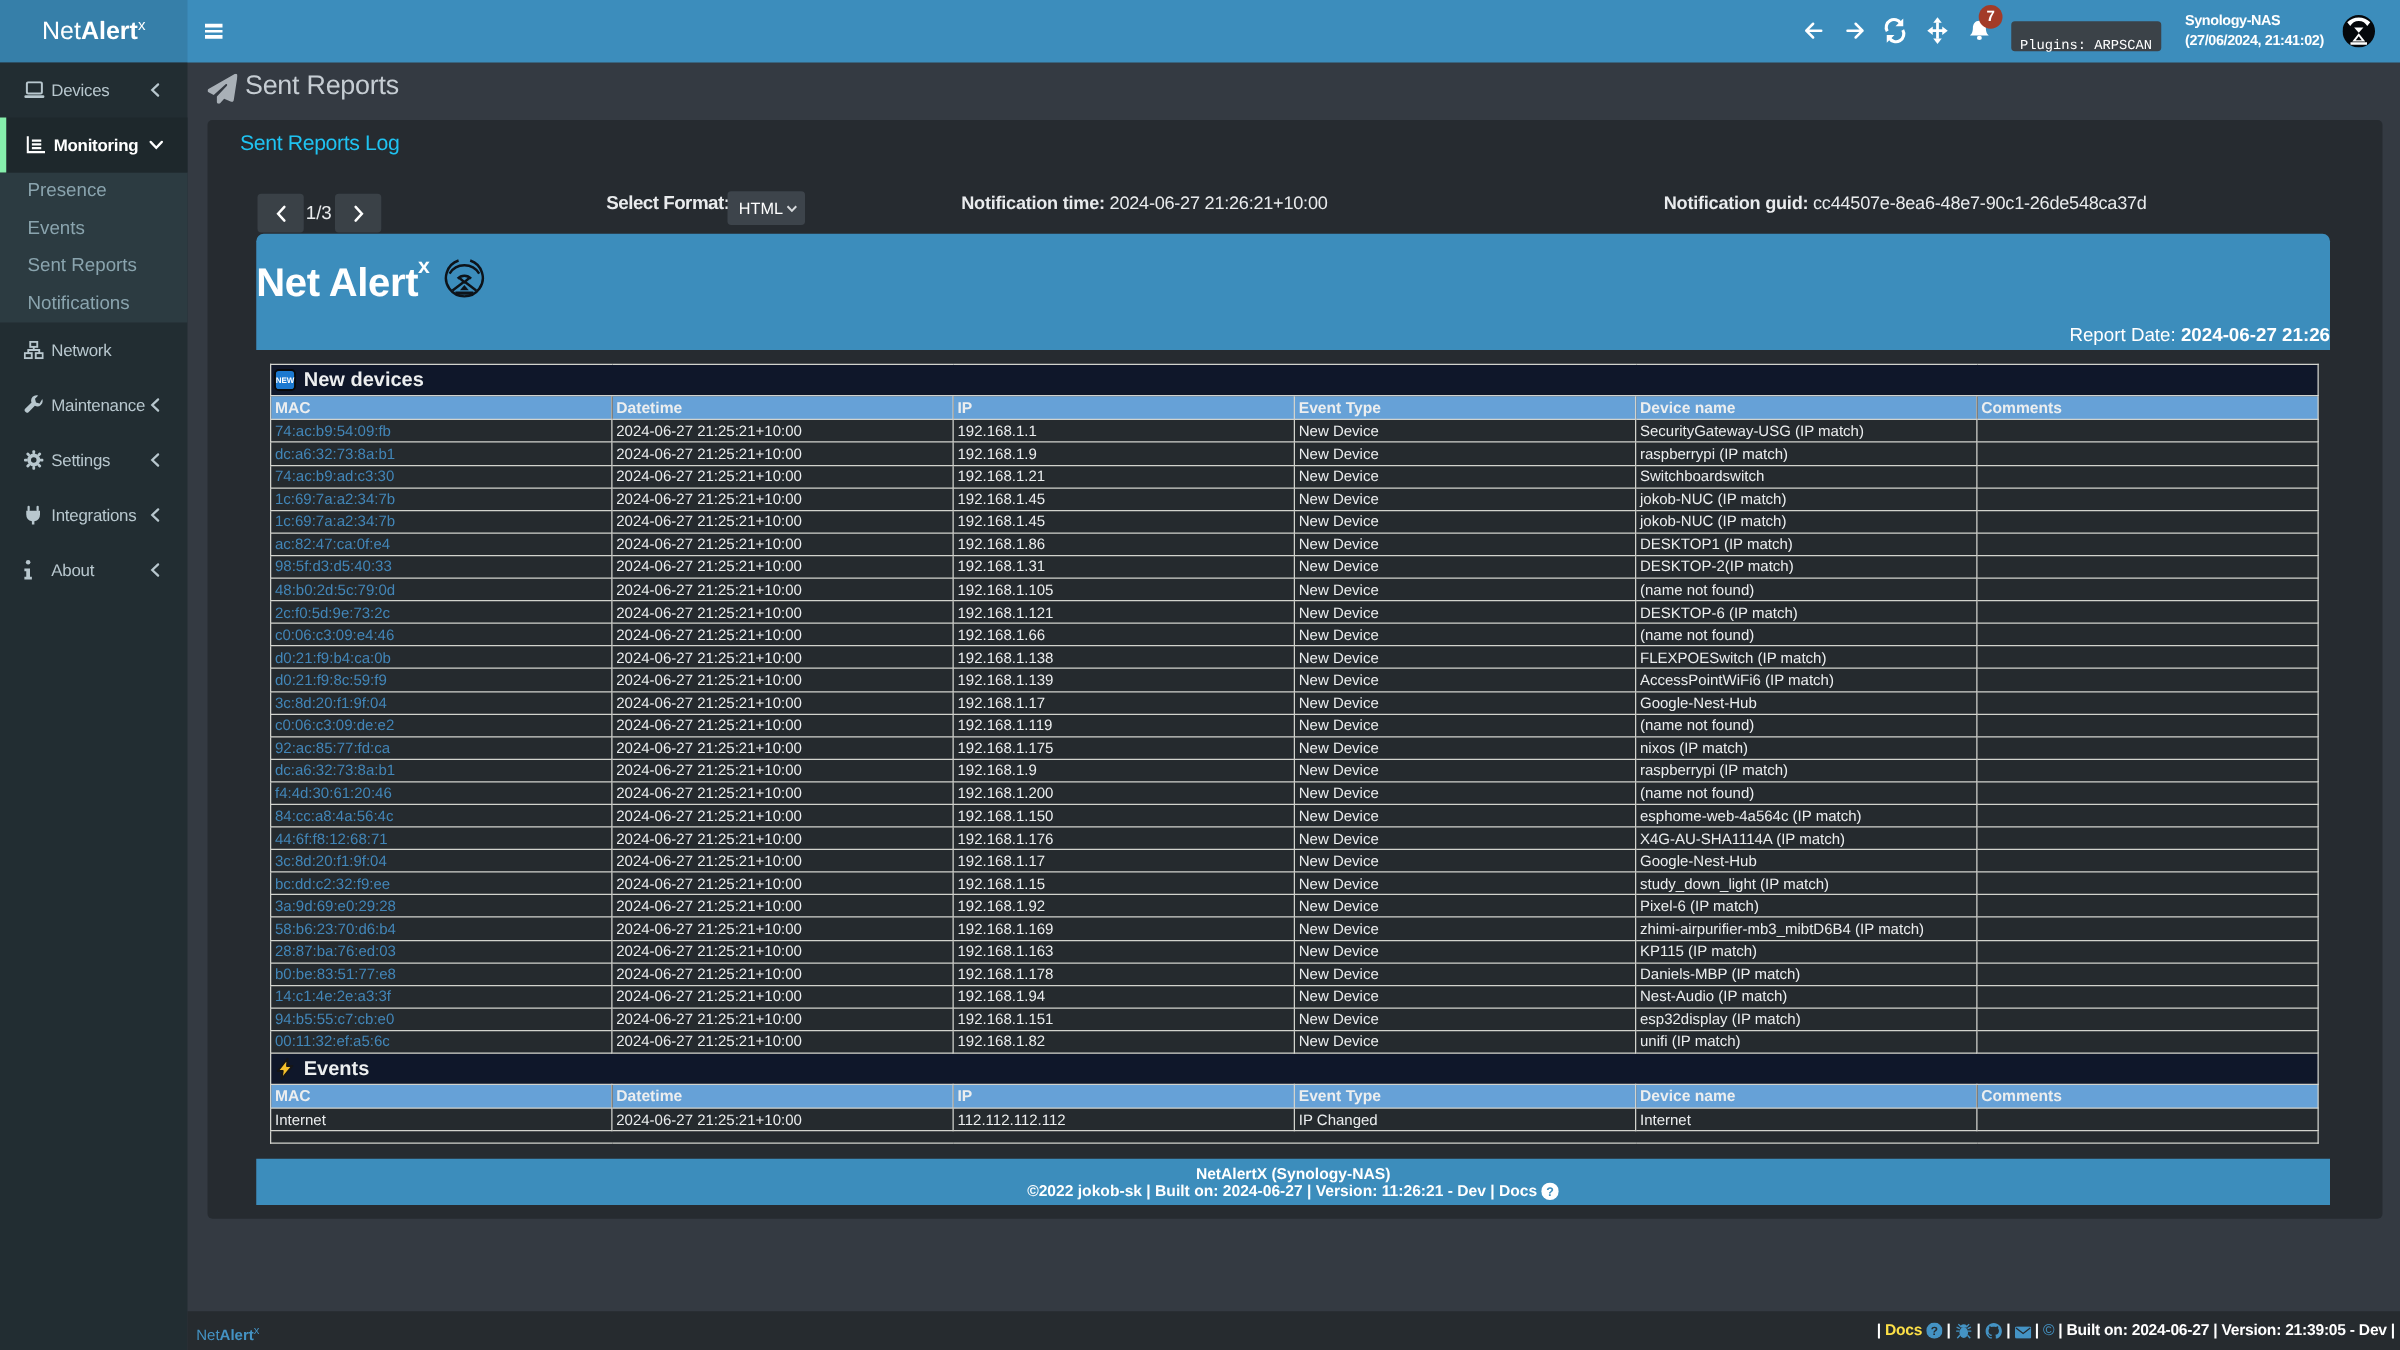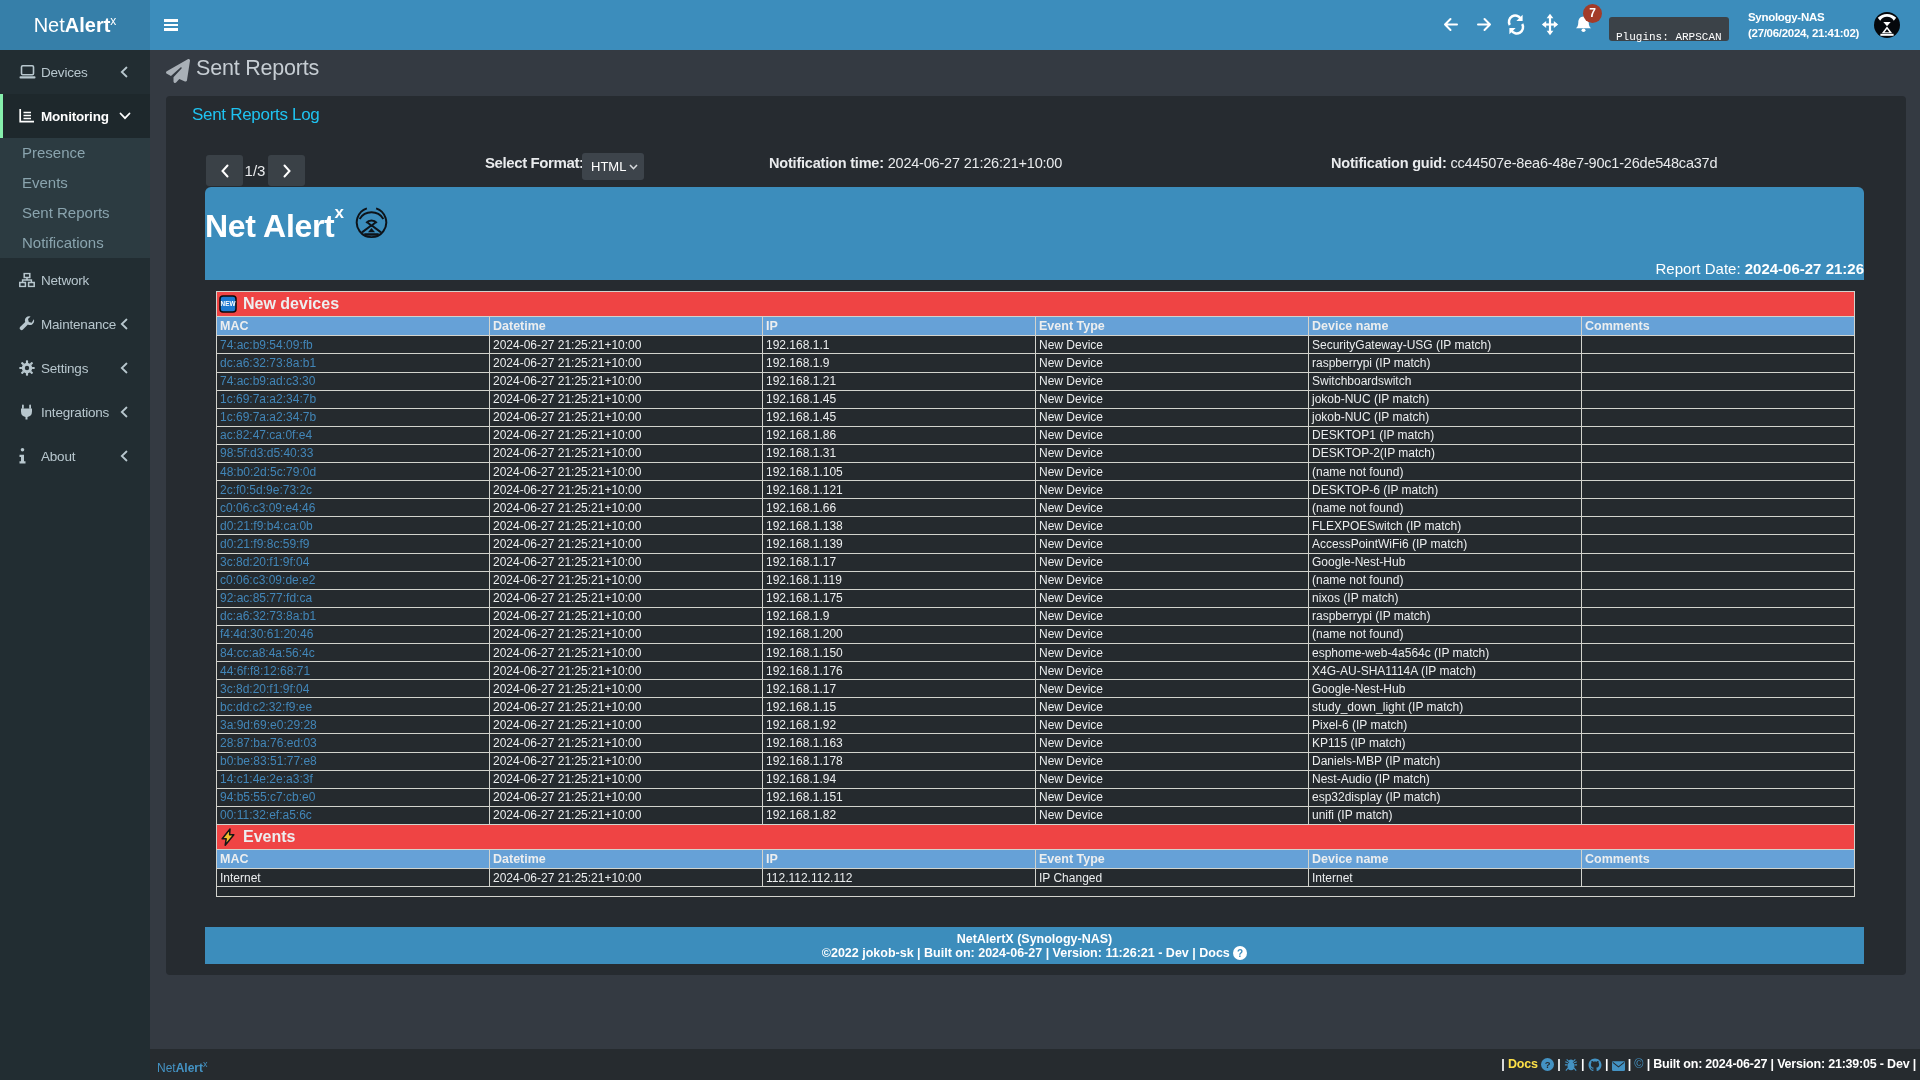--- a/index.html
+++ b/index.html
@@ -18,21 +18,21 @@
 #plug { position:absolute; left:1609px; top:17px; height:17px; background:#3b4248; border-radius:3px; color:#fff; font-family:"Liberation Mono", monospace; font-size:11px; line-height:17px; padding:12px 7px; }
 #user { position:absolute; left:1748px; top:10px; text-align:left; color:#fff; font-weight:700; font-size:11.5px; line-height:15.5px; letter-spacing:-0.3px; }
 #avatar { position:absolute; left:1874px; top:12px; }
 
 
 #sidebar { position:absolute; left:0; top:50px; width:150px; height:1030px; background:#222d32; }
 .sitem { position:relative; height:44px; color:#b8c7ce; font-size:13.5px; letter-spacing:-0.2px; }
 .sitem .lbl { position:absolute; left:41px; top:50%; transform:translateY(-50%); }
 .sitem svg.mi { position:absolute; left:19px; top:50%; transform:translateY(-50%); }
 .sitem svg.chv { position:absolute; right:22px; top:50%; transform:translateY(-50%); }
-#mon { background:#1e282c; border-left:3px solid #86efac; color:#fff; font-weight:700; }
+#mon { background:#1e282c; border-left:5px solid #86efac; color:#fff; font-weight:700; }
 #mon .lbl { left:38px; }
 #mon svg.mi { left:16px; }
 #mon svg.chv { right:19px; }
 #submenu { background:#2c3b41; }
 #submenu div { height:30px; line-height:30px; padding-left:22px; color:#8aa4ae; font-size:15px; }
 
 
 #chdr-ic { position:absolute; left:166px; top:59px; }
 #chdr { position:absolute; left:196px; top:57px; font-size:21.5px; line-height:22px; letter-spacing:-0.2px; color:#c6cdd3; }
 #box { position:absolute; left:166px; top:96px; width:1740px; height:879px; background:#262b30; border-radius:4px; }
@@ -48,21 +48,21 @@
 
 
 #rephead { position:absolute; left:205px; top:187px; width:1659px; height:93px; background:#3c8dbc; border-radius:6px 6px 0 0; color:#fff; }
 #rh1 { position:absolute; left:0; width:100%; top:13px; display:flex; align-items:center; justify-content:flex-start; font-size:32px; font-weight:700; line-height:40px; letter-spacing:-0.3px; }
 #rh1 sup { font-size:17px; position:relative; top:-7px; }
 #rh2 { position:absolute; left:0; width:100%; top:73px; text-align:right; font-size:15px; line-height:18px; }
 
 #reptbl { position:absolute; left:216px; top:291px; border-collapse:collapse; table-layout:fixed; width:1638px; font-size:12px; }
 #reptbl col { width:273px; }
 #reptbl td, #reptbl th { border:1px solid #d2d3cd; color:#eceeef; text-align:left; font-weight:400; padding:0 0 0 3px; overflow:hidden; white-space:nowrap; }
-#reptbl tr.sec td { background:#ef4444; height:25.2px; font-size:16px; font-weight:700; padding-left:2px; }
+#reptbl tr.sec td { background:#0f172a; height:25.2px; font-size:16px; font-weight:700; padding-left:2px; }
 #reptbl tr.hdr td { background:#66a1d7; height:19.2px; font-size:12.5px; font-weight:700; }
 #reptbl tr.d td { background:#252a2e; height:18.1px; }
 #reptbl tr.d td.mac { color:#4286b8; }
 #reptbl tr.empty td { background:#252a2e; height:10px; }
 .secic { display:inline-block; vertical-align:-4px; margin-right:6px; }
 #repfoot { position:absolute; left:205px; top:927px; width:1659px; height:37px; background:#3c8dbc; color:#fff; text-align:center; }
 #repfoot .l1 { padding-top:6px; font-size:12.5px; font-weight:700; line-height:13px; }
 #repfoot .l2 { font-size:12.5px; font-weight:700; line-height:15px; }
 
 
@@ -460,20 +460,28 @@
         <td>New Device</td>
         <td>study_down_light (IP match)</td>
         <td></td>
       </tr>
 <tr class="d">
         <td class="mac">3a:9d:69:e0:29:28</td>
         <td>2024-06-27 21:25:21+10:00</td>
         <td>192.168.1.92</td>
         <td>New Device</td>
         <td>Pixel-6 (IP match)</td>
+        <td></td>
+      </tr>
+<tr class="d">
+        <td class="mac">58:b6:23:70:d6:b4</td>
+        <td>2024-06-27 21:25:21+10:00</td>
+        <td>192.168.1.169</td>
+        <td>New Device</td>
+        <td>zhimi-airpurifier-mb3_mibtD6B4 (IP match)</td>
         <td></td>
       </tr>
 <tr class="d">
         <td class="mac">28:87:ba:76:ed:03</td>
         <td>2024-06-27 21:25:21+10:00</td>
         <td>192.168.1.163</td>
         <td>New Device</td>
         <td>KP115 (IP match)</td>
         <td></td>
       </tr>

